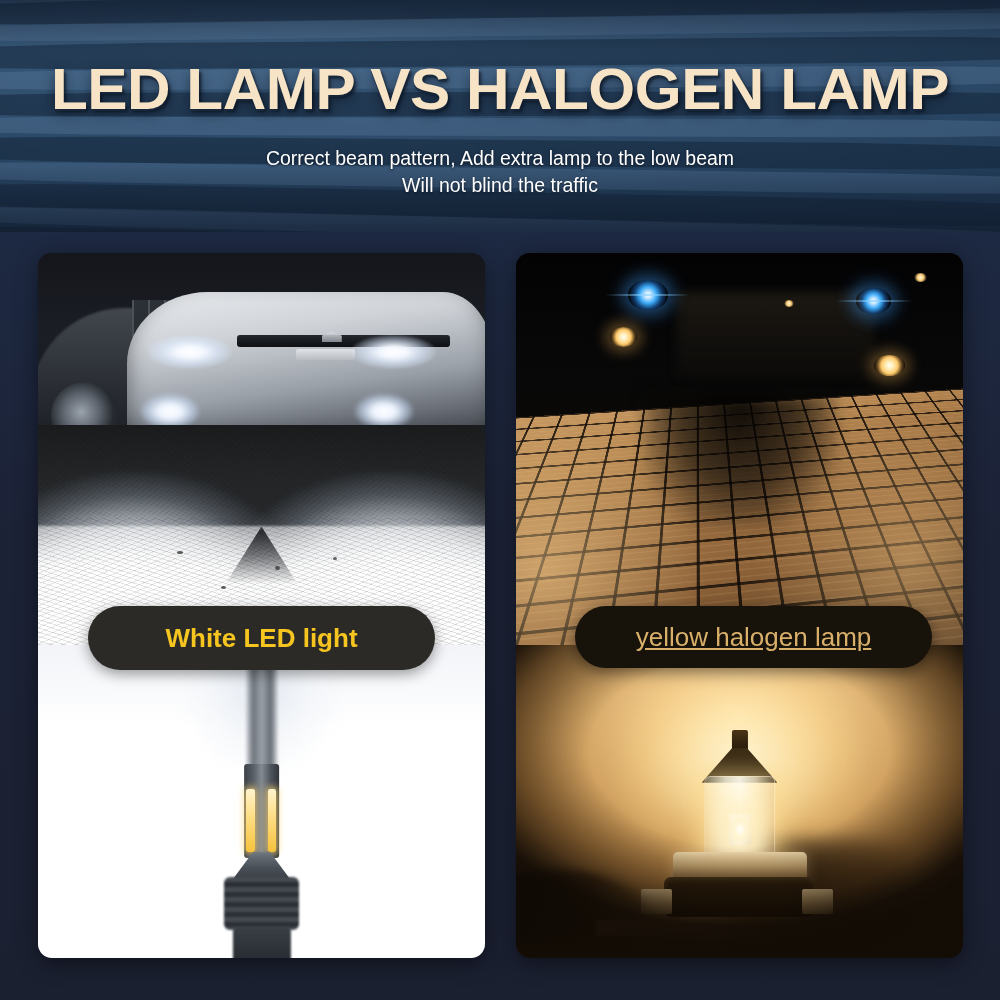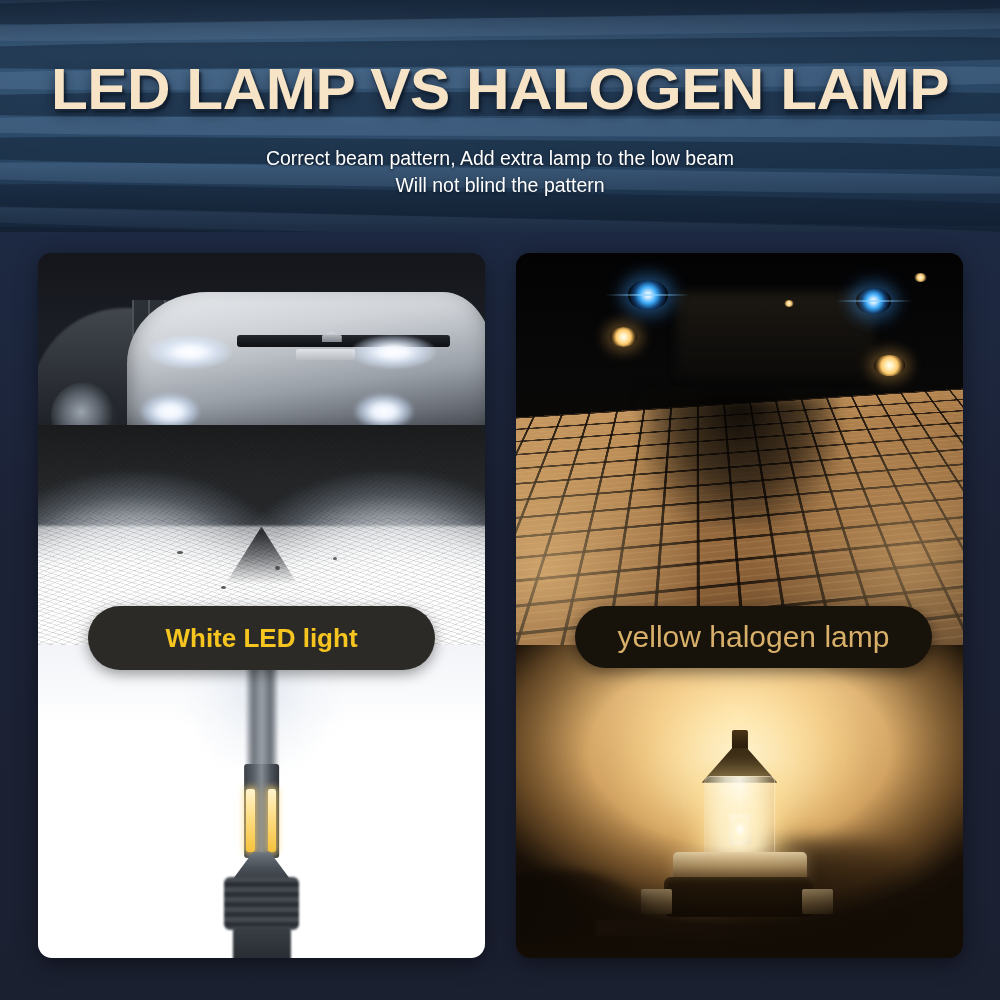--- a/index.html
+++ b/index.html
@@ -409,23 +409,24 @@
     background:#2B2A26;
     color:#F6C51F;
     font-size:26px;
     box-shadow:0 4px 14px rgba(0,0,0,.4);
   }
   .badge.halogen {
     left:59px; top:353px;
     width:357px; height:62px;
     background:#17120A;
     color:#D9B06A;
-    font-size:30px;
+    font-size:26px;
     font-weight:normal;
     box-shadow:0 4px 16px rgba(0,0,0,.5);
+    text-decoration:underline;
   }
 </style>
 </head>
 <body>
 
 <div id="page">
 
   <div class="banner">
     <div class="waves" id="waves">
         <div class="wave light" style="top: 10px; height: 20px; transform: rotate(-1.1deg);"></div>
@@ -440,21 +441,21 @@
         <div class="wave dark" style="top: 232px; height: 26px; transform: rotate(1.1deg);"></div>
         <div class="wave light" style="top: 258px; height: 18px; transform: rotate(1.4deg);"></div>
         <div class="wave dark" style="top: 280px; height: 24px; transform: rotate(1.7deg);"></div>
       </div>
     <div class="banner-vignette"></div>
 
     <div class="title">LED LAMP VS HALOGEN LAMP</div>
 
     <div class="subtitle">
       <span class="l1">Correct beam pattern, Add extra lamp to the low beam</span>
-      <span class="l2">Will not blind the pattern</span>
+      <span class="l2">Will not blind the traffic</span>
     </div>
   </div>
 
   <div class="compare">
 
     <div class="card left">
 
       <div class="photo photo-top">
         <div class="led-scene">
           <div class="led-garage"></div>

